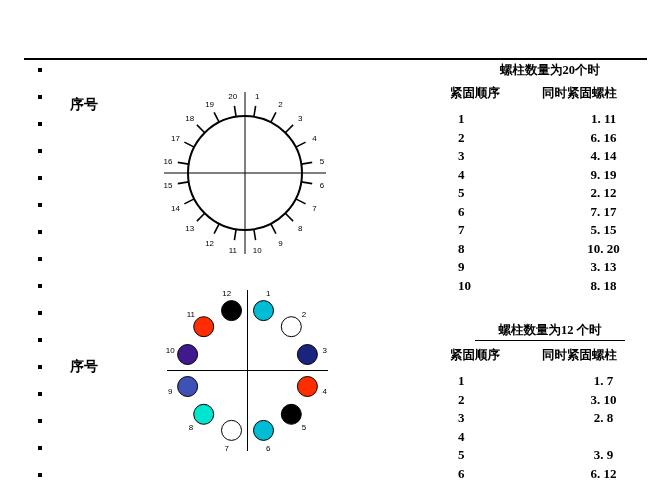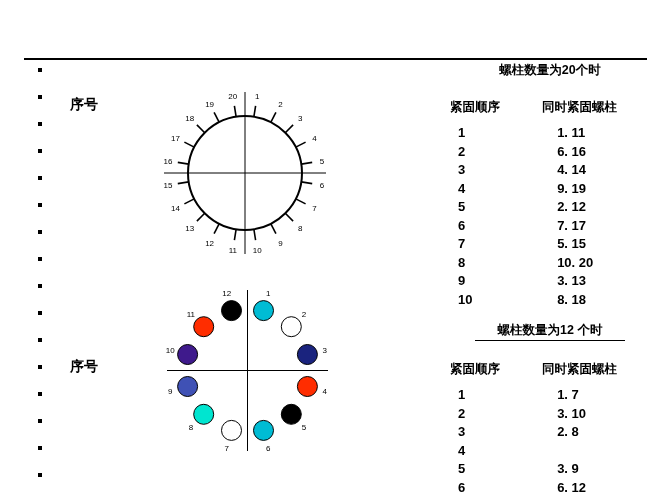--- a/index.html
+++ b/index.html
@@ -44,37 +44,37 @@
   }
   #label-top{left:70px;top:96px;}
   #label-bottom{left:70px;top:358px;}
 
   
   .diagram{position:absolute;}
   #diagram-top{left:150px;top:78px;width:190px;height:190px;}
   #diagram-bottom{left:155px;top:278px;width:185px;height:185px;}
 
   
-  .table-block{position:absolute;font-family:Liberation Sans, sans-serif;}
+  .table-block{position:absolute;font-family:Liberation Serif, serif;}
   #block-20{left:450px;top:62px;width:200px;}
   #block-12{left:450px;top:322px;width:200px;}
 
   .tb-title{
     font-size:12.5px;font-weight:bold;text-align:center;
     white-space:nowrap;
   }
   .tb-head{
-    display:flex;font-size:12.5px;font-weight:bold;margin-top:20px;
+    display:flex;font-size:12.5px;font-weight:bold;margin-top:6px;
   }
   .tb-head .c1{width:92px;text-align:left;}
   .tb-head .c2{width:108px;text-align:left;}
   .tb-rows{margin-top:8px;}
   .tb-row{display:flex;font-size:13px;font-weight:bold;line-height:18.5px;}
   .tb-row .c1{width:92px;text-align:left;padding-left:8px;}
-  .tb-row .c2{width:108px;text-align:left;padding-left:20px;}
+  .tb-row .c2{width:108px;text-align:center;padding-left:20px;}
 
   .rule-under{
     height:1px;background:#000;width:150px;margin:1px auto 0 auto;
   }
   
   .nowrap{white-space:nowrap;}
 </style>
 </head>
 <body>
 

